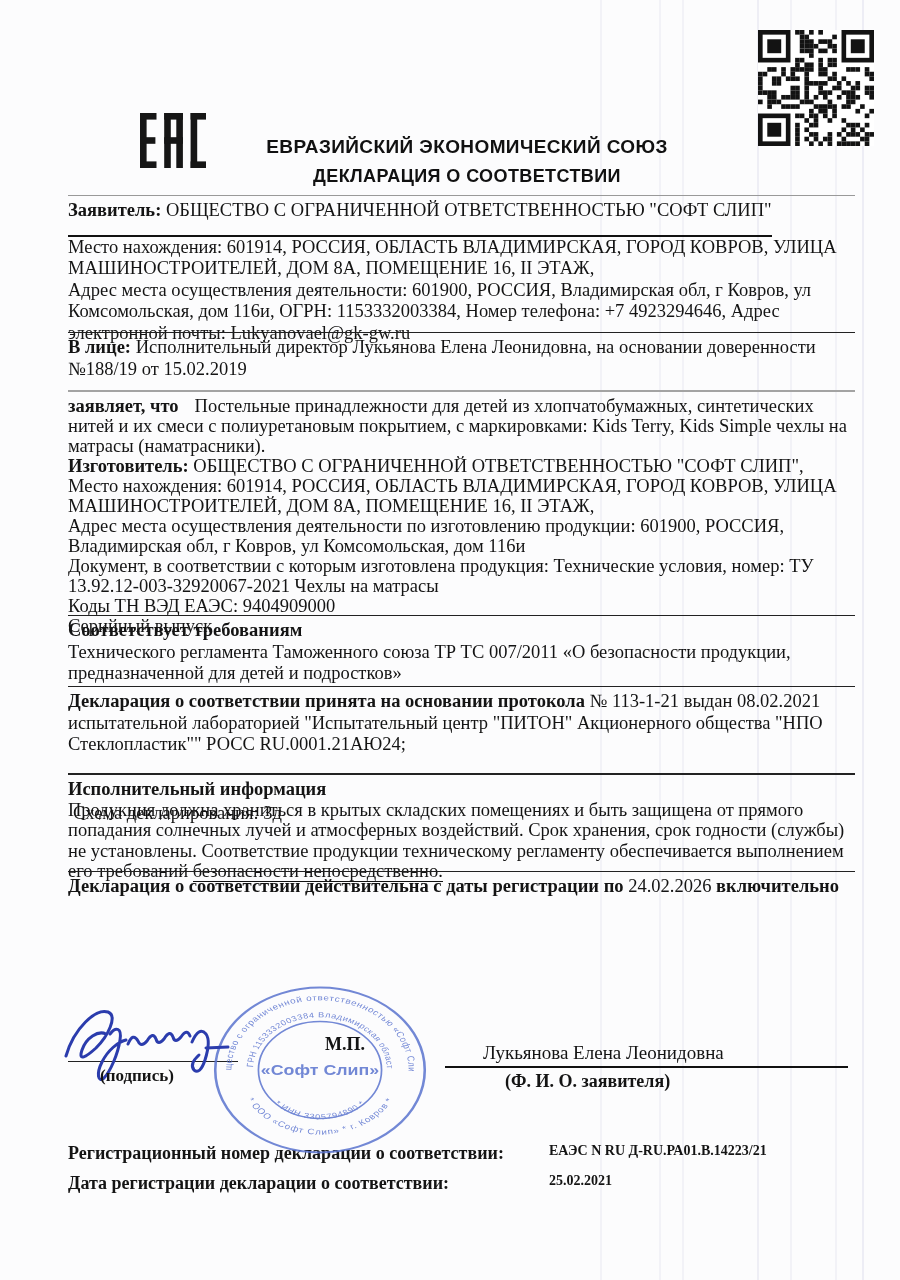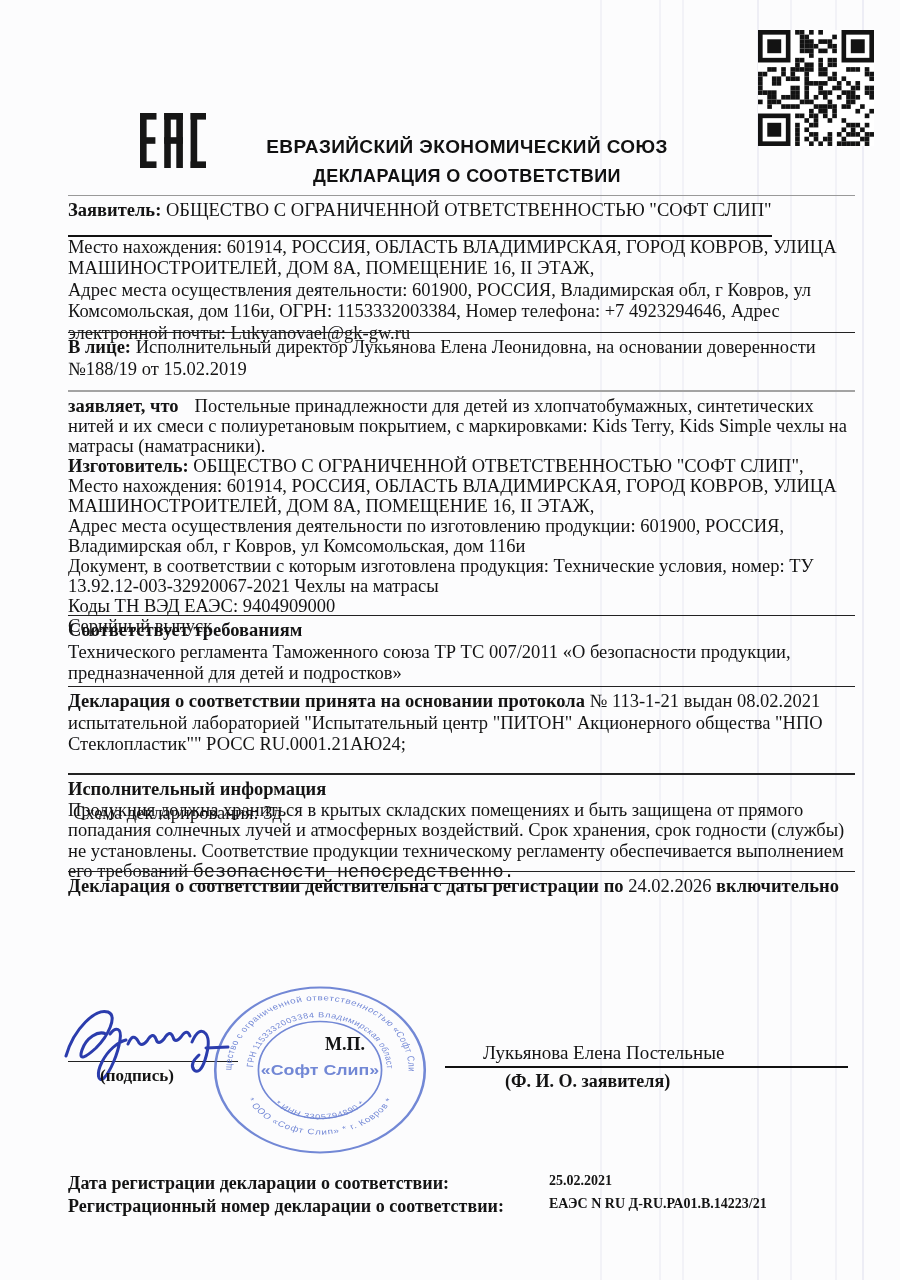--- a/index.html
+++ b/index.html
@@ -17,32 +17,32 @@
   .sec1{top:195px;border-top:1px solid #999;}
   .sec2{top:332px;border-top:1.5px solid #222;}
   .sec3{top:390px;border-top:2px solid #a3a3a3;line-height:20px;}
   .sec4{top:615px;border-top:1.5px solid #222;}
   .sec5{top:686px;border-top:1.5px solid #222;}
   .sec6{top:773px;border-top:2px solid #222;line-height:20.5px;}
   .sec7{top:871px;border-top:1.5px solid #222;}
   .headline-underline{display:inline-block;border-bottom:2px solid #111;padding-bottom:13px;}
   .gap-label{margin-right:16px;}
   .scheme{padding-left:5px;margin-top:47px;}
-  .u-end{border-bottom:1.5px solid #111;font-family:Liberation Mono, monospace;}
+  .u-end{border-bottom:1.5px solid #111;}
   .sig-svg{position:absolute;left:58px;top:1000px;z-index:3;}
   .stamp{position:absolute;left:212px;top:985px;z-index:2;}
   .sig-line{position:absolute;left:68px;top:1061px;width:170px;border-top:1.5px solid #222;z-index:1;}
   .sig-caption{position:absolute;left:100px;top:1066px;font-weight:bold;font-size:17px;z-index:4;}
   .mp{position:absolute;left:325px;top:1034px;font-weight:bold;font-size:18px;z-index:4;}
   .fio-name{position:absolute;left:483px;top:1042px;font-size:19px;}
   .fio-line{position:absolute;left:445px;top:1066px;width:403px;border-top:2px solid #111;}
   .fio-caption{position:absolute;left:505px;top:1071px;font-weight:bold;font-size:18px;}
   .reg-label{position:absolute;left:68px;font-weight:bold;font-size:18px;}
   .reg-value{position:absolute;left:549px;font-weight:bold;font-size:14px;}
-  .r1{top:1196px;} .r2{top:1173px;}
+  .r1{top:1143px;} .r2{top:1173px;}
 </style>
 </head>
 <body>
 
 <div class="page">
 
   <div class="scan" style="left:600px"></div>
   <div class="scan" style="left:659px"></div>
   <div class="scan" style="left:682px"></div>
   <div class="scan" style="left:757px;opacity:.75"></div>
@@ -350,21 +350,21 @@
       <path d="M52,34 C58,26 64,28 62,40 C60,54 52,72 46,78 C40,83 38,74 44,62 C50,50 60,42 68,40"></path>
       <path d="M70,44 q5,-12 10,-3 q3,7 9,0 q6,-10 9,-2 q2,7 8,0 q6,-10 9,-2 q2,7 8,0 q6,-9 9,-1"></path>
       <path d="M134,42 q7,-16 14,-8 q5,7 -1,26 q-5,15 -11,10 q-5,-6 5,-15"></path>
       <path d="M148,48 L170,47"></path>
     </g>
   </svg>
   <div class="sig-line"></div>
   <div class="sig-caption">(подпись)</div>
   <div class="mp">М.П.</div>
 
-  <div class="fio-name">Лукьянова Елена Постельные</div>
+  <div class="fio-name">Лукьянова Елена Леонидовна</div>
   <div class="fio-line"></div>
   <div class="fio-caption">(Ф. И. О. заявителя)</div>
 
   <div class="reg-label r1">Регистрационный номер декларации о соответствии:</div>
   <div class="reg-value r1">ЕАЭС N RU Д-RU.РА01.В.14223/21</div>
   <div class="reg-label r2">Дата регистрации декларации о соответствии:</div>
   <div class="reg-value r2">25.02.2021</div>
 
 </div>
 

